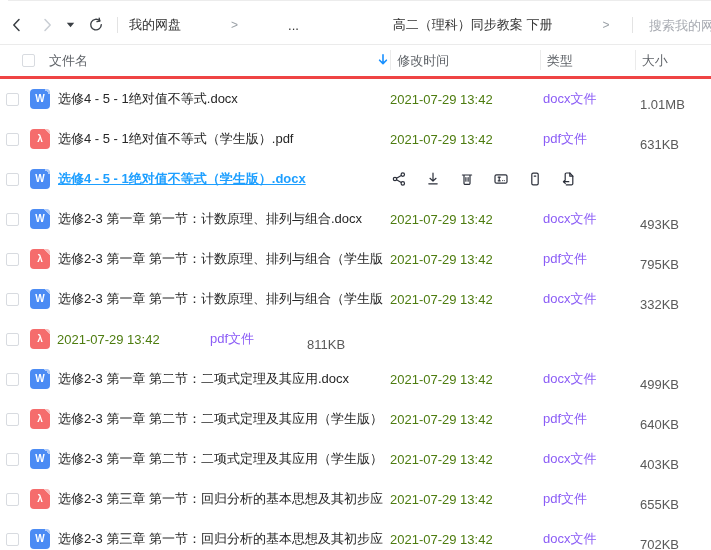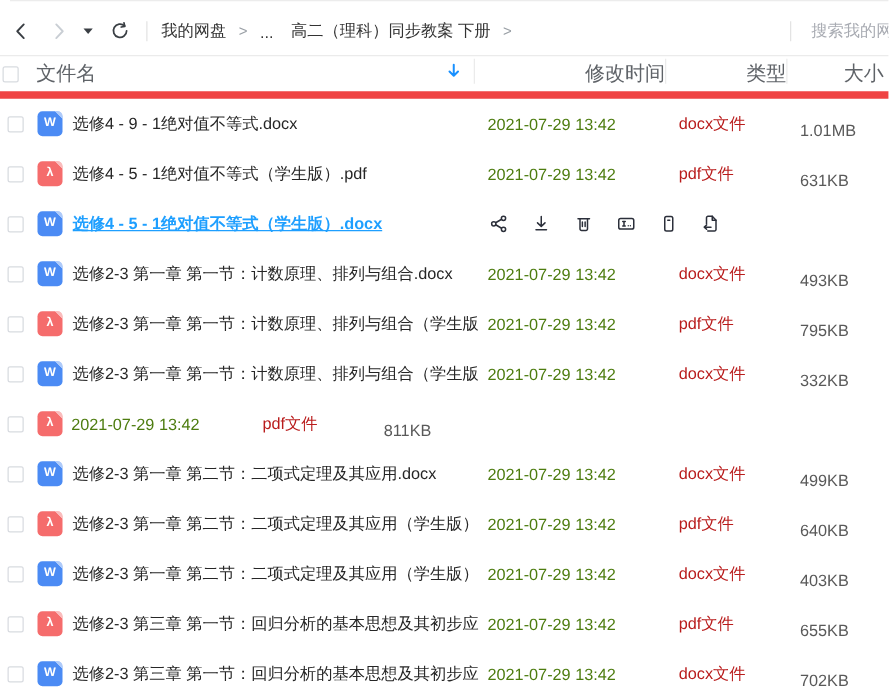--- a/index.html
+++ b/index.html
@@ -9,52 +9,52 @@
 
   
   .top-strip { height:6px; }
   .top-strip .line { margin-left:8px; border-top:1px solid #ececec; }
 
   
   .toolbar { height:39px; display:flex; align-items:center; padding-left:8px;
     border-bottom:1px solid #ebebeb; }
   .nav-ic { display:flex; align-items:center; justify-content:center; cursor:pointer; }
   .vdiv { width:1px; height:16px; background:#e3e3e3; }
-  .crumbs { display:flex; align-items:center; margin-left:11px; font-size:13px; color:#333; white-space:nowrap; }
+  .crumbs { display:flex; align-items:center; margin-left:11px; font-size:13px; color:#333; white-space:nowrap;gap:40px; }
   .crumbs .sep { color:#9aa0a6; margin:0 10px; font-size:12px; }
   .crumb { cursor:pointer; }
   .search-wrap { margin-left:auto; display:flex; align-items:center; height:100%; }
   .search-clip { width:62px; overflow:hidden; white-space:nowrap; margin-left:16px; }
   .search-clip span { font-size:13px; color:#a8abb2; }
 
   
-  .list-header { height:34px; display:flex; align-items:center; padding-left:2px;
-    border-bottom:6px solid #ef4444; font-size:16px; color:#5f6368; }
+  .list-header { height:34px; display:flex; align-items:center; padding-left:22px;
+    border-bottom:3px solid #ef4444; font-size:13px; color:#5f6368; }
   .h-name { width:377px; display:flex; align-items:center; position:relative; }
   .h-name .label { margin-left:14px; }
   .sort-arrow { position:absolute; left:354px; top:1px; }
-  .h-col { position:relative; padding-left:7px;text-align:right; }
+  .h-col { position:relative; padding-left:7px; }
   .h-col::before { content:''; position:absolute; left:0; top:-2px; width:1px; height:20px; background:#ebebeb; }
   .h-date { width:153px; } .h-type { width:97px; } .h-size { width:78px; }
 
   
   .row { display:flex; align-items:center; height:40px; padding-left:6px; position:relative; font-size:13px; }
   .checkbox { flex:none; width:13px; height:13px; border:1px solid #d8dbe0; border-radius:2px; background:#fff; cursor:pointer; }
   .file-icon { flex:none; width:20px; height:20px; margin-left:11px; border-radius:4px;
     position:relative; display:flex; align-items:center; justify-content:center; }
   .file-icon.docx { background:#4b8bf4; }
   .file-icon.pdf  { background:#f56c6c; }
   .file-icon .glyph { color:#fff; font-weight:bold; font-size:10px; line-height:1; }
   .file-icon::after { content:''; position:absolute; top:0; right:0; width:6px; height:6px;
     background:linear-gradient(to bottom left, rgba(255,255,255,.55) 50%, transparent 50%);
     border-top-right-radius:4px; }
   .cell { white-space:nowrap; overflow:hidden; }
   .c-name { width:325px; margin-left:8px; color:#262626; cursor:pointer; }
   .c-date { width:153px; padding-left:7px; color:#4d7c0f; }
-  .c-type { width:97px;  padding-left:7px; color:#b91c1c; }
+  .c-type { width:97px;  padding-left:7px; color:#8b5cf6; }
   .c-size { width:78px;  padding-left:7px; color:#595959;margin-top:10px; }
   .row.hover .c-name { color:#1e9fff; text-decoration:underline;font-weight:bold; }
   .actions { display:none; position:absolute; left:390px; top:0; height:100%; align-items:center; }
   .row.hover .actions { display:flex; }
   .actions .act { width:18px; height:18px; margin-right:16px; cursor:pointer; display:flex; align-items:center; justify-content:center; }
 </style>
 </head>
 <body>
 
 <div class="page">
@@ -118,21 +118,21 @@
     <div class="h-col h-type">类型</div>
     <div class="h-col h-size">大小</div>
   </div>
 
   <div id="file-list">
       <div class="row">
       <span class="checkbox"></span>
       <span class="file-icon docx">
         <span class="glyph">W</span>
       </span>
-      <span class="cell c-name">选修4 - 9 - 1绝对值不等式.docx</span>
+      <span class="cell c-name">选修4 - 5 - 1绝对值不等式.docx</span>
       <span class="cell c-date">2021-07-29 13:42</span>
       <span class="cell c-type">docx文件</span>
       <span class="cell c-size">1.01MB</span>
 
     </div>
       <div class="row">
       <span class="checkbox"></span>
       <span class="file-icon pdf">
         <span class="glyph">λ</span>
       </span>

